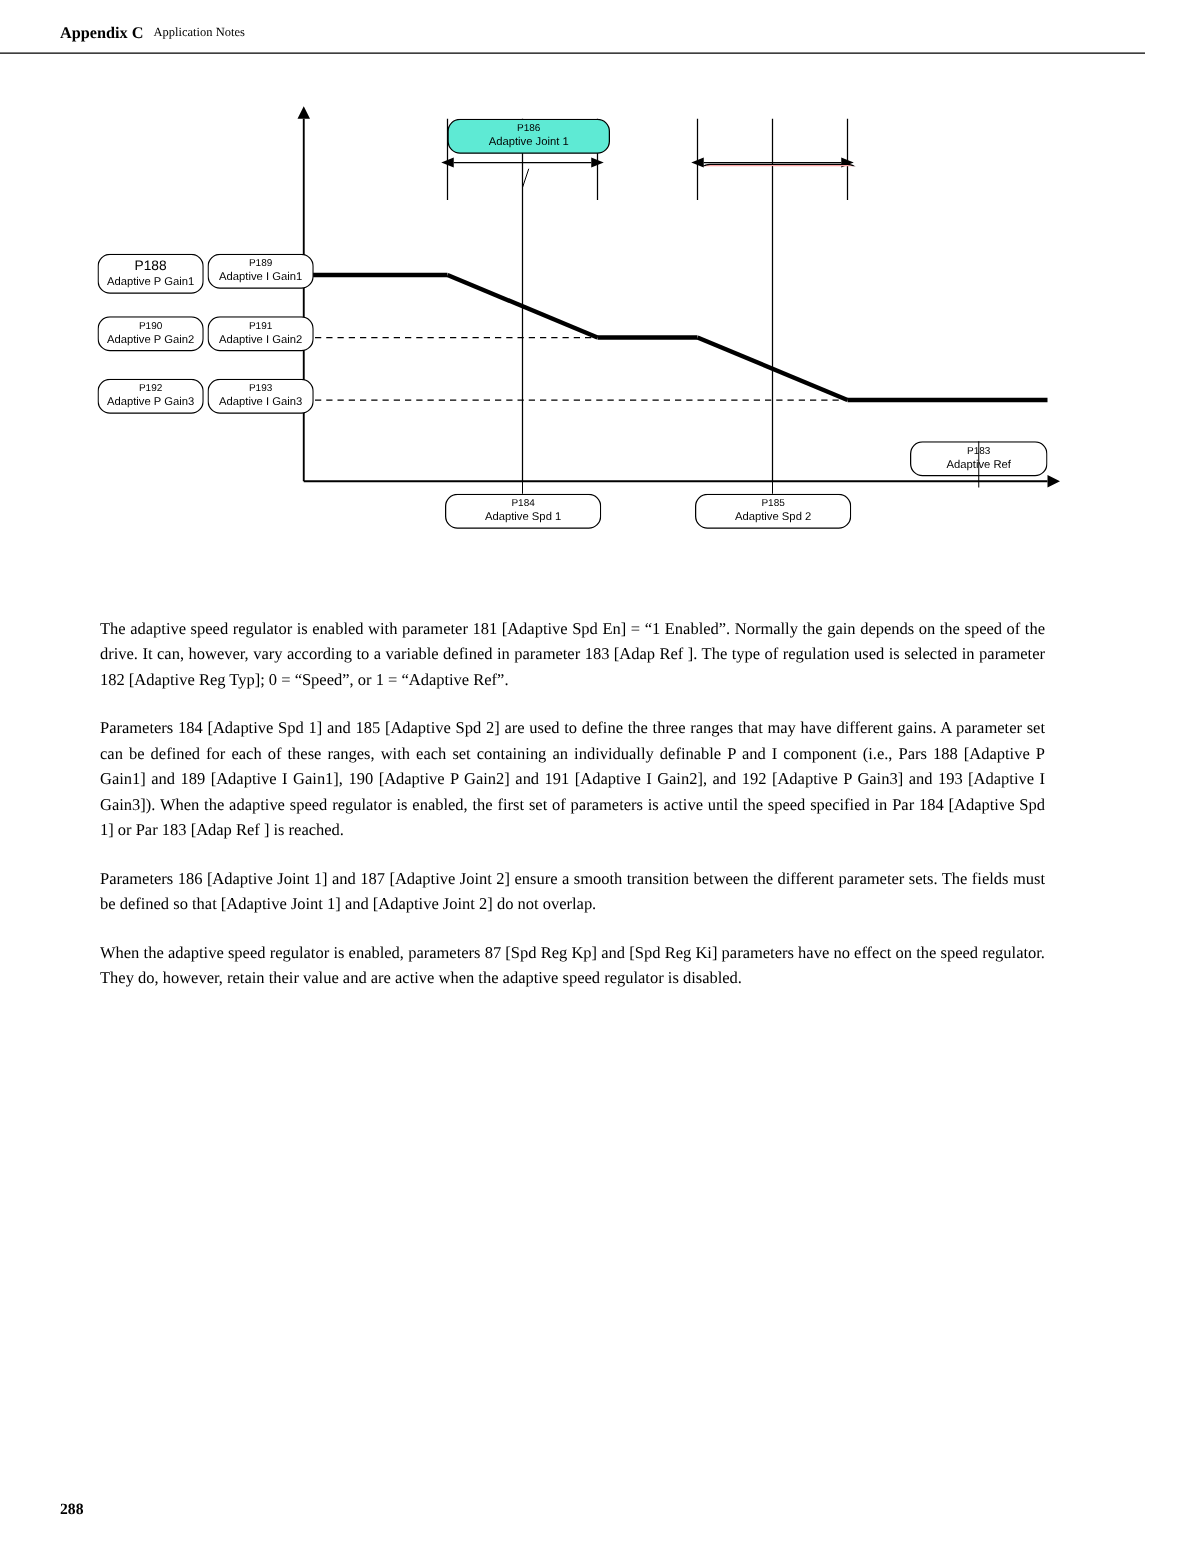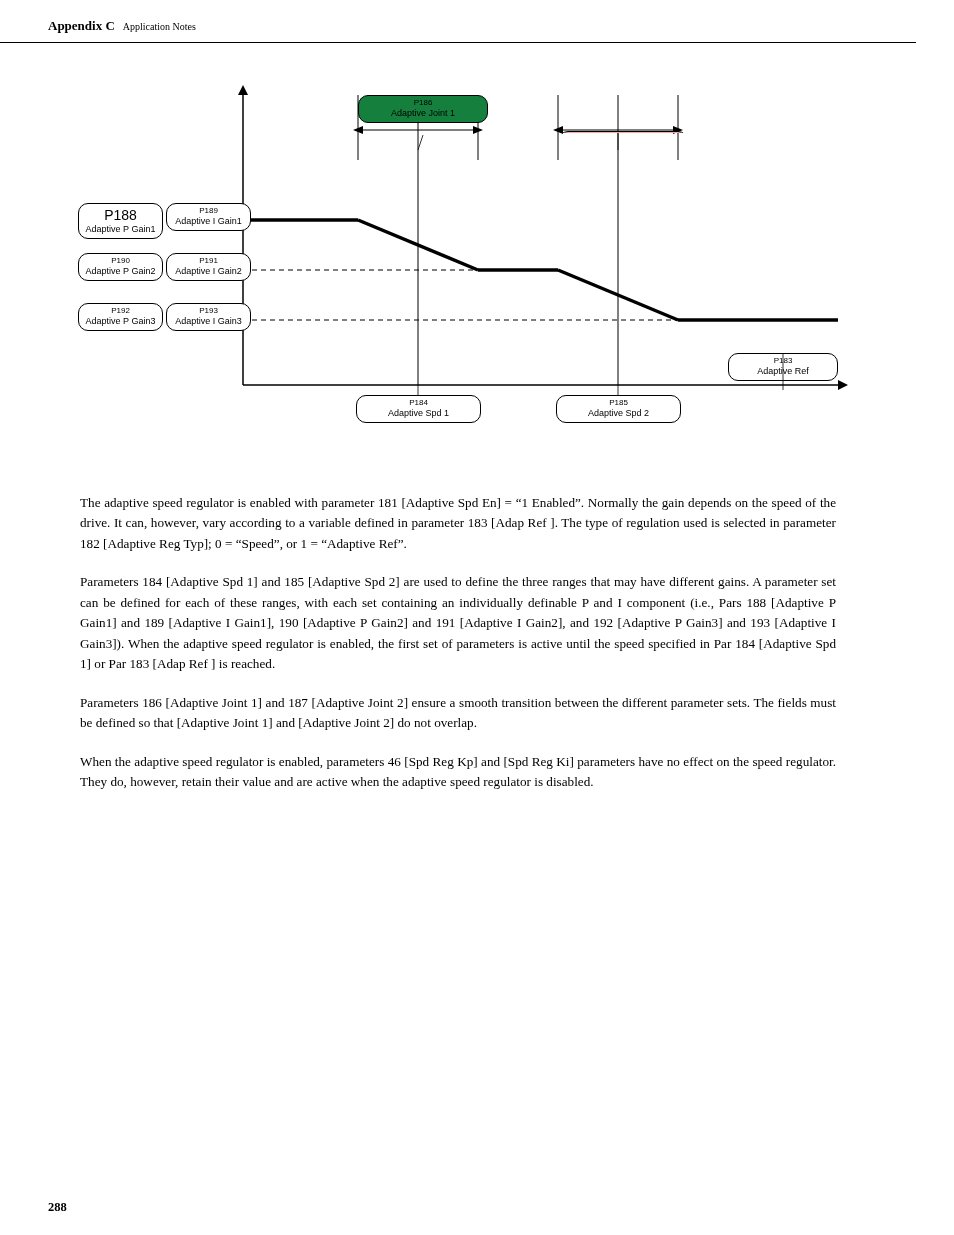--- a/index.html
+++ b/index.html
@@ -125,39 +125,39 @@
       <line x1="168" y1="145" x2="192" y2="145" stroke="#000" stroke-width="1"></line>
       <polygon points="188,141 198,145 188,149" fill="#000"></polygon>
 
       <line x1="168" y1="195" x2="192" y2="195" stroke="#000" stroke-width="1"></line>
       <polygon points="188,191 198,195 188,199" fill="#000"></polygon>
 
       <line x1="168" y1="245" x2="192" y2="245" stroke="#000" stroke-width="1"></line>
       <polygon points="188,241 198,245 188,249" fill="#000"></polygon>
 
       <foreignObject x="310" y="20" width="130" height="40">
-        <div xmlns="http://www.w3.org/1999/xhtml" style="border:1px solid #000;border-radius:10px;padding:2px 8px;font-size:9px;background:#15803d;text-align:center;line-height:1.3;font-family:Arial,sans-serif;">
+        <div xmlns="http://www.w3.org/1999/xhtml" style="border:1px solid #000;border-radius:10px;padding:2px 8px;font-size:9px;background:#5eead4;text-align:center;line-height:1.3;font-family:Arial,sans-serif;">
           <div style="font-size:8px;">P186</div>
           <div>Adaptive Joint 1</div>
         </div>
       </foreignObject>
 
       <line x1="375" y1="60" x2="370" y2="75" stroke="#000" stroke-width="0.8"></line>
 
       <foreignObject x="510" y="18" width="130" height="40">
         <div xmlns="http://www.w3.org/1999/xhtml" style="border:1px solid #000;border-radius:10px;padding:2px 8px;font-size:9px;background:#fca5a5;text-align:left;line-height:1.3;font-family:Arial,sans-serif;margin-top:38px;">
           <div style="font-size:8px;">P187</div>
           <div>Adaptive Joint 2</div>
         </div>
       </foreignObject>
       <line x1="570" y1="58" x2="570" y2="75" stroke="#000" stroke-width="0.8"></line>
 
       <foreignObject x="30" y="128" width="85" height="36">
         <div xmlns="http://www.w3.org/1999/xhtml" style="border:1px solid #000;border-radius:10px;padding:2px 6px;font-size:9px;background:#fff;text-align:center;line-height:1.3;font-family:Arial,sans-serif;">
-          <div style="font-size:14px;">P188</div>
+          <div style="font-size:11px;">P188</div>
           <div>Adaptive P Gain1</div>
         </div>
       </foreignObject>
 
       <foreignObject x="118" y="128" width="85" height="36">
         <div xmlns="http://www.w3.org/1999/xhtml" style="border:1px solid #000;border-radius:10px;padding:2px 6px;font-size:9px;background:#fff;text-align:center;line-height:1.3;font-family:Arial,sans-serif;">
           <div style="font-size:8px;">P189</div>
           <div>Adaptive I Gain1</div>
         </div>
       </foreignObject>
@@ -215,21 +215,21 @@
       </foreignObject>
       <line x1="570" y1="310" x2="570" y2="320" stroke="#000" stroke-width="0.8"></line>
 
     </svg>
   </div>
 
   <div class="content">
     <p class="paragraph">The adaptive speed regulator is enabled with parameter 181 [Adaptive Spd En] = “1 Enabled”. Normally the gain depends on the speed of the drive. It can, however, vary according to a variable defined in parameter 183 [Adap Ref ]. The type of regulation used is selected in parameter 182 [Adaptive Reg Typ]; 0 = “Speed”, or 1 = “Adaptive Ref”.</p>
     <p class="paragraph">Parameters 184 [Adaptive Spd 1] and 185 [Adaptive Spd 2] are used to define the three ranges that may have different gains. A parameter set can be defined for each of these ranges, with each set containing an individually definable P and I component (i.e., Pars 188 [Adaptive P Gain1] and 189 [Adaptive I Gain1], 190 [Adaptive P Gain2] and 191 [Adaptive I Gain2], and 192 [Adaptive P Gain3] and 193 [Adaptive I Gain3]). When the adaptive speed regulator is enabled, the first set of parameters is active until the speed specified in Par 184 [Adaptive Spd 1] or Par 183 [Adap Ref ] is reached.</p>
     <p class="paragraph">Parameters 186 [Adaptive Joint 1] and 187 [Adaptive Joint 2] ensure a smooth transition between the different parameter sets. The fields must be defined so that [Adaptive Joint 1] and [Adaptive Joint 2] do not overlap.</p>
-    <p class="paragraph">When the adaptive speed regulator is enabled, parameters 46 [Spd Reg Kp] and [Spd Reg Ki] parameters have no effect on the speed regulator. They do, however, retain their value and are active when the adaptive speed regulator is disabled.</p>
+    <p class="paragraph">When the adaptive speed regulator is enabled, parameters 87 [Spd Reg Kp] and [Spd Reg Ki] parameters have no effect on the speed regulator. They do, however, retain their value and are active when the adaptive speed regulator is disabled.</p>
   </div>
 
   <div class="footer">
     <span class="footer-page">288</span>
     <span>&nbsp;</span>
   </div>
 
 </div>
 
 </body></html>

